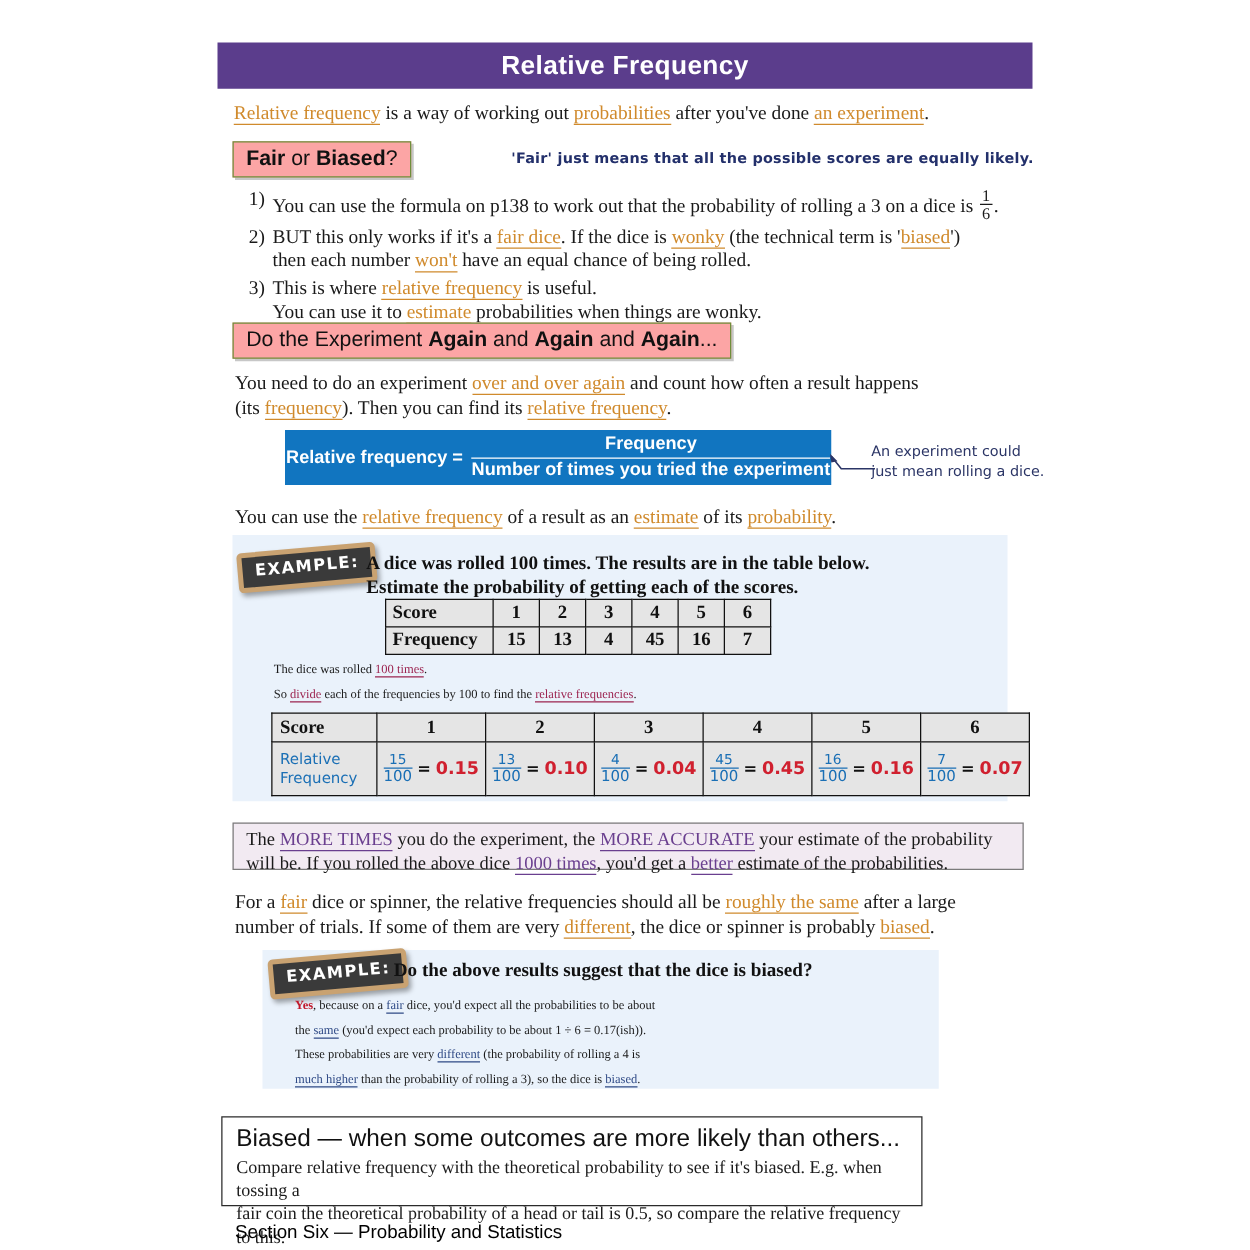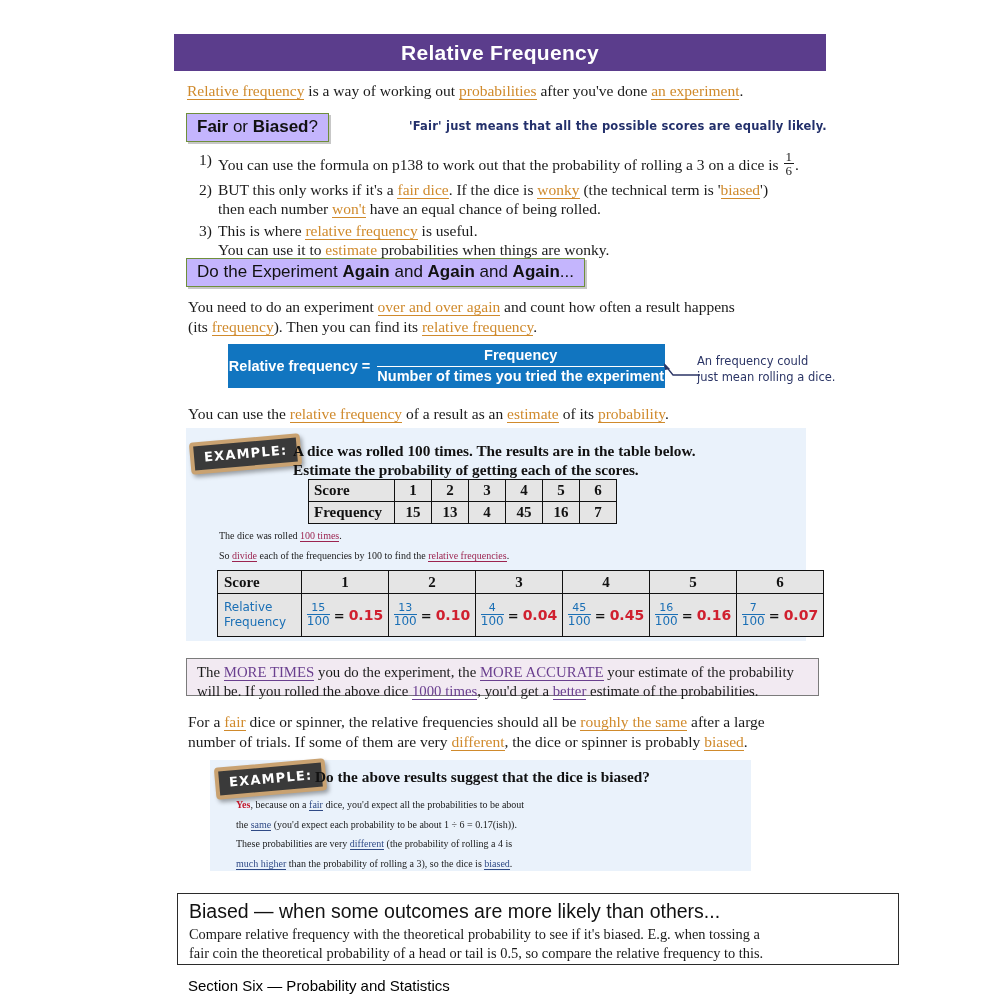--- a/index.html
+++ b/index.html
@@ -60,21 +60,21 @@
     left: 187px;
     top: 81px;
     width: 660px;
     font-size: 15.5px;
     line-height: 20px;
   }
 
   
   .green-head {
     position: absolute;
-    background: #c4b5fd;
+    background: #fca5a5;
     border: 1px solid #6f8f3b;
     box-shadow: 2px 2px 0 rgba(0,0,0,0.22);
     padding: 3px 10px 4px 10px;
     font-family: "Liberation Sans", sans-serif;
     font-size: 17px;
     color: #111111;
     white-space: nowrap;
   }
   .green-head .b { font-weight: bold; }
   #head-fair { left: 186px; top: 113px; }
@@ -308,21 +308,21 @@
     box-sizing: border-box;
     font-size: 14.8px;
     line-height: 19px;
   }
 
   
   .summary-box {
     position: absolute;
     left: 177px;
     top: 893px;
-    width: 722px;
+    width: 561px;
     height: 72px;
     border: 1.4px solid #2b2b2b;
     box-sizing: border-box;
     padding: 6px 10px 3px 11px;
     background: #ffffff;
   }
   .summary-title {
     font-family: "Liberation Sans", sans-serif;
     font-size: 19.5px;
     color: #111111;
@@ -410,21 +410,21 @@
       <span class="den">Number of times you tried the experiment</span>
     </span>
   </div>
 
   <svg class="pointer-line" viewBox="0 0 38 18">
     <path d="M37 15 L10 15 L2 5" stroke="#2b3566" stroke-width="1.3" fill="none"></path>
     <path d="M1 3 L7 9 L2 10 Z" fill="#2b3566"></path>
   </svg>
 
   <div class="note-hand" id="note-experiment">
-    <span>An frequency could</span><br>
+    <span>An experiment could</span><br>
     <span>just mean rolling a dice.</span>
   </div>
 
   <div class="para" id="para-use">
     <span>You can use the </span><span class="hl-orange">relative frequency</span><span> of a result as an </span><span class="hl-orange">estimate</span><span> of its </span><span class="hl-orange">probability</span><span>.</span>
   </div>
 
   <div class="example-box" id="example-box-1"></div>
 
   <div class="example-tag" style="left:190px; top:438px;">EXAMPLE:</div>

